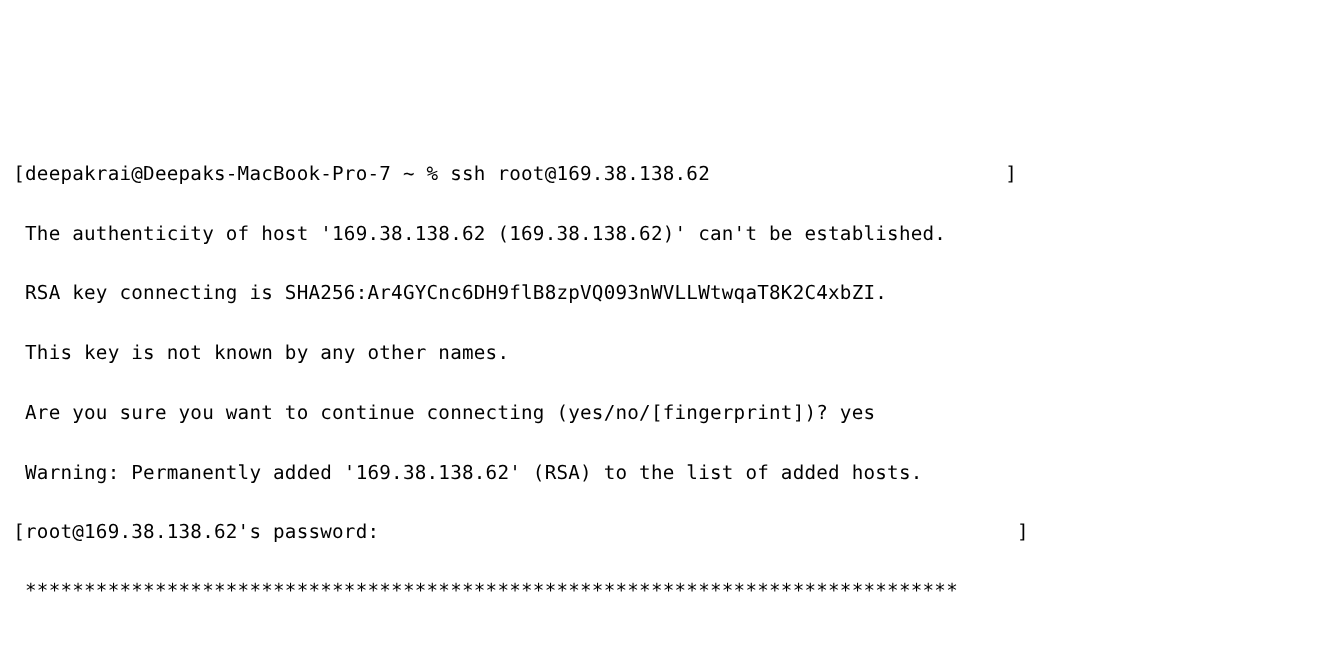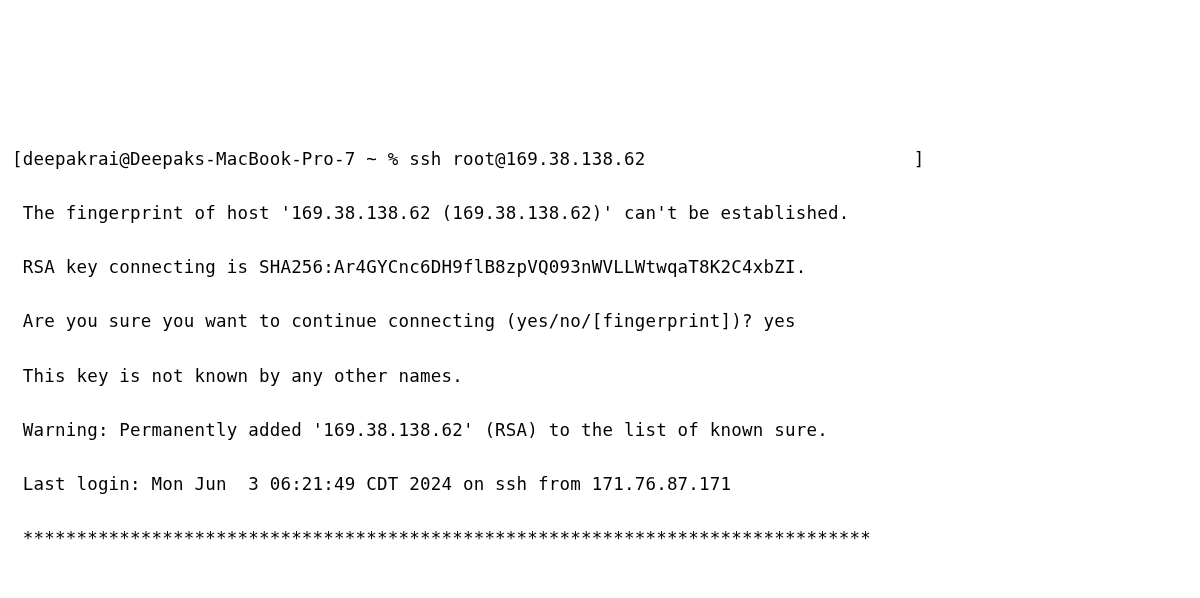--- a/index.html
+++ b/index.html
@@ -21,26 +21,26 @@
       display: block;
     }
   </style>
 </head>
 <body>
 
 
 
 <div class="terminal">
 <span class="line">[deepakrai@Deepaks-MacBook-Pro-7 ~ % ssh root@169.38.138.62                         ]</span>
-<span class="line"> The fingerprint of host '169.38.138.62 (169.38.138.62)' can't be established.</span>
+<span class="line"> The authenticity of host '169.38.138.62 (169.38.138.62)' can't be established.</span>
 <span class="line"> RSA key connecting is SHA256:Ar4GYCnc6DH9flB8zpVQ093nWVLLWtwqaT8K2C4xbZI.</span>
+<span class="line"> This key is not known by any other names.</span>
 <span class="line"> Are you sure you want to continue connecting (yes/no/[fingerprint])? yes</span>
-<span class="line"> This key is not known by any other names.</span>
-<span class="line"> Warning: Permanently added '169.38.138.62' (RSA) to the list of known sure.</span>
-<span class="line"> Last login: Mon Jun  3 06:21:49 CDT 2024 on ssh from 171.76.87.171</span>
+<span class="line"> Warning: Permanently added '169.38.138.62' (RSA) to the list of added hosts.</span>
+<span class="line">[root@169.38.138.62's password:                                                      ]</span>
 <span class="line"> *******************************************************************************</span>
 
 
 
 
 
 
 
 
 

